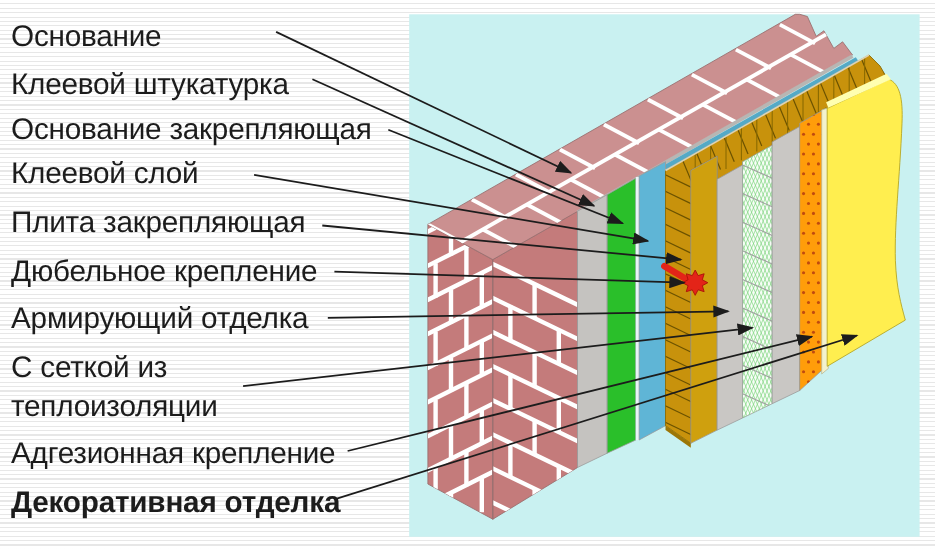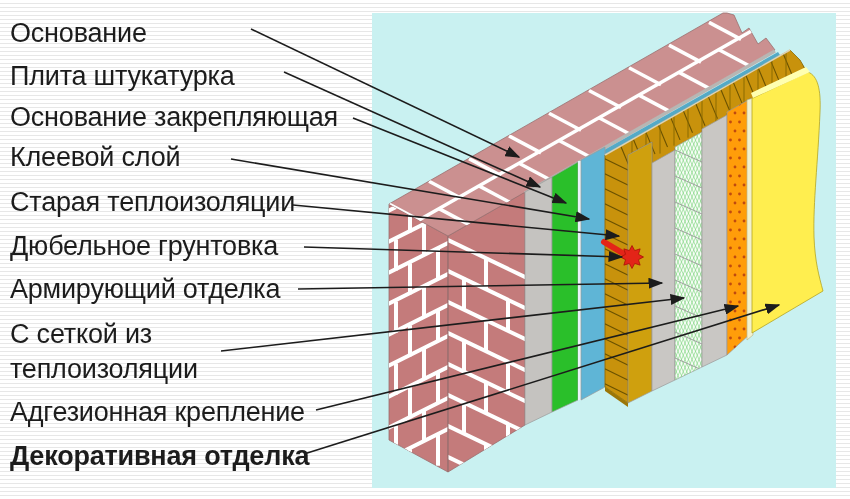--- a/index.html
+++ b/index.html
@@ -392,24 +392,24 @@
         <line x1="293" y1="205" x2="619" y2="236" stroke="#1c1c1c" stroke-width="1.6" stroke-linecap="butt" marker-end="url(#ah)"></line>
         <line x1="304" y1="247" x2="622" y2="257" stroke="#1c1c1c" stroke-width="1.6" stroke-linecap="butt" marker-end="url(#ah)"></line>
         <line x1="298" y1="289" x2="662" y2="283" stroke="#1c1c1c" stroke-width="1.6" stroke-linecap="butt" marker-end="url(#ah)"></line>
         <line x1="221" y1="351" x2="684" y2="298" stroke="#1c1c1c" stroke-width="1.6" stroke-linecap="butt" marker-end="url(#ah)"></line>
         <line x1="316" y1="410" x2="738" y2="306" stroke="#1c1c1c" stroke-width="1.6" stroke-linecap="butt" marker-end="url(#ah)"></line>
         <line x1="304" y1="454" x2="779" y2="305" stroke="#1c1c1c" stroke-width="1.6" stroke-linecap="butt" marker-end="url(#ah)"></line>
       </g>
     </svg>
   <div id="labels">
       <div class="label" style="top: 16px;">Основание</div>
-      <div class="label" style="top: 59px;">Плита штукатурка</div>
+      <div class="label" style="top: 59px;">Клеевой штукатурка</div>
       <div class="label" style="top: 100px;">Основание закрепляющая</div>
       <div class="label" style="top: 140px;">Клеевой слой</div>
-      <div class="label" style="top: 185px;">Старая теплоизоляции</div>
-      <div class="label" style="top: 229px;">Дюбельное грунтовка</div>
+      <div class="label" style="top: 185px;">Плита закрепляющая</div>
+      <div class="label" style="top: 229px;">Дюбельное крепление</div>
       <div class="label" style="top: 272px;">Армирующий отделка</div>
       <div class="label" style="top: 317px;">С сеткой из
 теплоизоляции</div>
       <div class="label" style="top: 395px;">Адгезионная крепление</div>
       <div class="label" style="top: 439px; font-weight: bold;">Декоративная отделка</div>
     </div>
 </div>
 
 </body></html>

